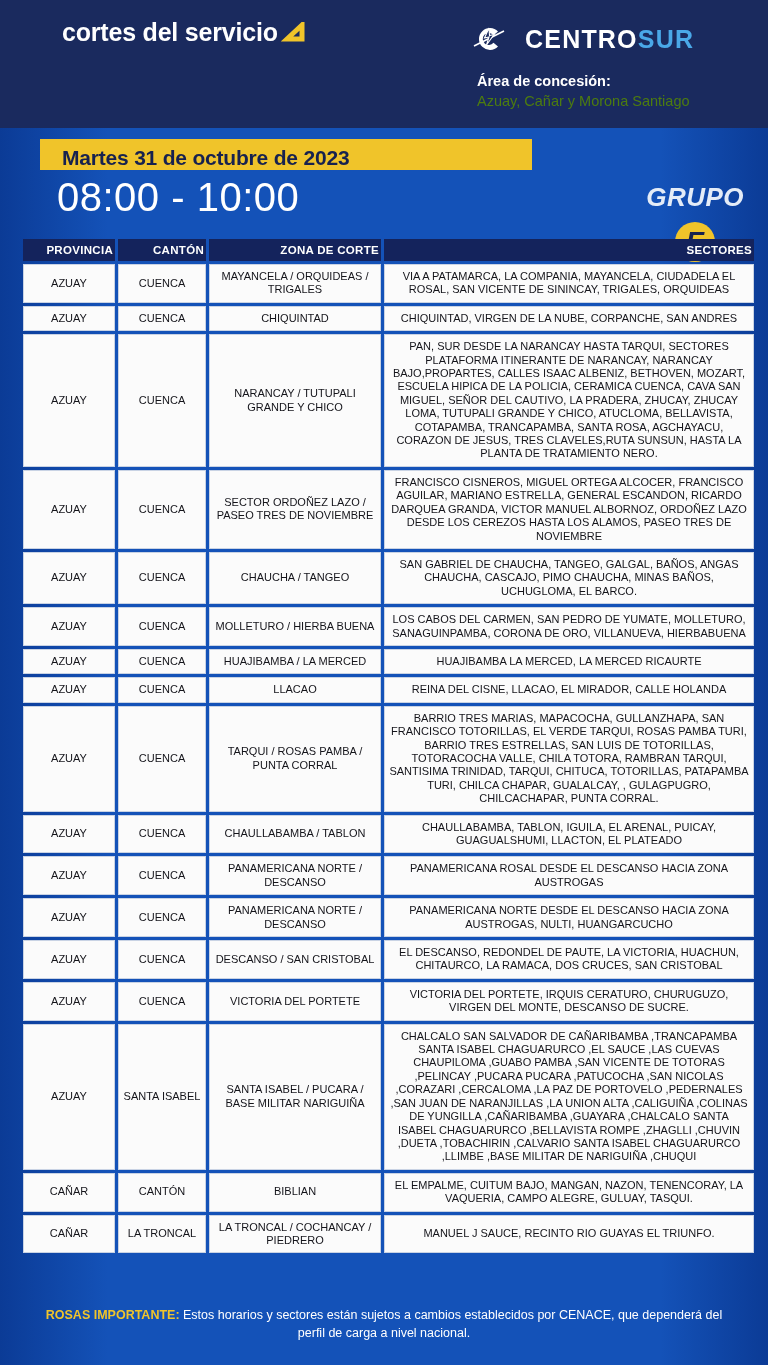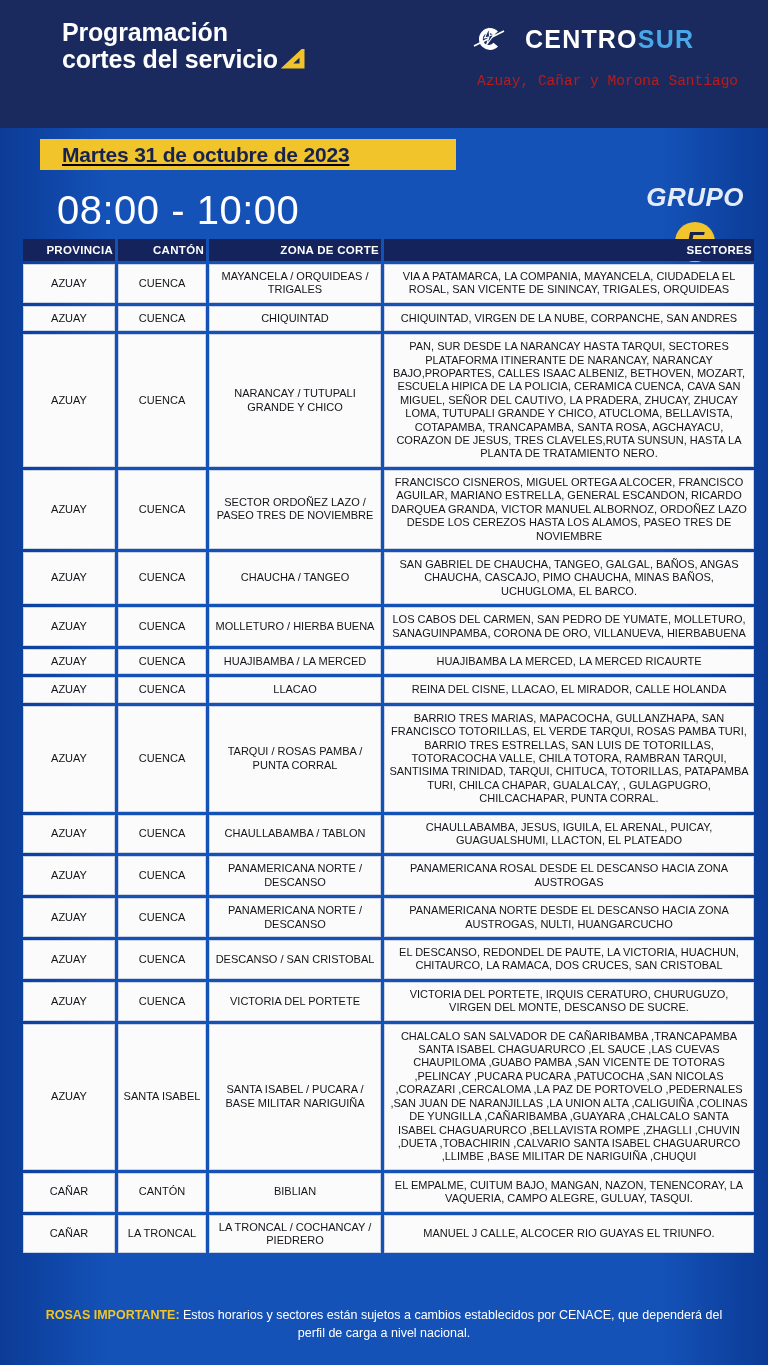--- a/index.html
+++ b/index.html
@@ -48,36 +48,36 @@
   .logo-text .w1 { color: #ffffff; margin-left: 12px; }
   .logo-text .w2 { color: #4aa8e8; }
 
   .concesion {
     position: absolute; left: 477px; top: 72px; width: 280px;
   }
   .concesion .c-title {
     color: #ffffff; font-size: 14.5px; font-weight: bold; line-height: 1.35;
   }
   .concesion .c-sub {
-    color: #b91c1c; font-size: 14.5px; line-height: 1.35; font-weight: normal; font-family: Liberation Mono, monospace;
+    color: #4d7c0f; font-size: 14.5px; line-height: 1.35; font-weight: normal;
   }
 
   
   .datebar {
     position: absolute; left: 40px; top: 139px;
-    width: 416px; height: 31px;
+    width: 492px; height: 31px;
     background: #f0c42a;
-    display: flex; align-items: center; text-decoration: underline;
+    display: flex; align-items: flex-end;
   }
   .datebar span {
     color: #17224f; font-size: 21px; font-weight: bold;
     padding-left: 22px; letter-spacing: -0.2px;
   }
   .hours {
-    position: absolute; left: 57px; top: 188px;
+    position: absolute; left: 57px; top: 175px;
     color: #ffffff; font-size: 40px; font-weight: normal;
     letter-spacing: 0.5px;
   }
   .grupo {
     position: absolute; right: 24px; top: 182px;
     display: flex; align-items: center; gap: 9px; flex-direction: column;
   }
   .grupo-label {
     color: #e4ecf7; font-size: 26px; font-style: italic; font-weight: bold;
     letter-spacing: 0.5px;
@@ -134,38 +134,38 @@
   }
   .note .lbl { color: #f0c42a; font-weight: bold; }
   .note .txt { color: #ffffff; }
 </style>
 </head>
 <body>
 
 <div class="topband"></div>
 
 <div class="title-block">
-  <div class="title-l1">Programación</div>
   <div><span class="title-l2">cortes del servicio</span><span class="bolt"><svg viewBox="0 0 26 22" width="26" height="22">
           <path d="M21 3 L6 17 L21 17 Z" fill="none" stroke="#f0c42a" stroke-width="5" stroke-linejoin="miter"></path>
         </svg></span></div>
 </div>
 
 <div class="logo-wrap">
   <span class="logo-mark">
     <svg viewBox="0 0 34 34" width="34" height="34">
       <path d="M26 9.5 A11 11 0 1 0 26 24.5 L21.5 20.7 A6 6 0 1 1 21.5 13.3 Z" fill="#ffffff"></path>
       <path d="M2 24 L32 9" stroke="#ffffff" stroke-width="1.6" fill="none"></path>
       <path d="M17 6 L12.5 16 L17 15 L14.5 23 L22 12.5 L17.5 13.5 Z" fill="#1a2a5e" stroke="#ffffff" stroke-width="1.1"></path>
     </svg>
   </span>
   <span class="logo-text"><span class="w1">CENTRO</span><span class="w2">SUR</span></span>
 </div>
 
 <div class="concesion">
+  <div class="c-title">Área de concesión:</div>
   <div class="c-sub">Azuay, Cañar y Morona Santiago</div>
 </div>
 
 <div class="datebar">
   <span>Martes 31 de octubre de 2023</span>
 </div>
 <div class="hours">08:00 - 10:00</div>
 <div class="grupo">
   <span class="grupo-label">GRUPO</span>
   <span class="grupo-badge">E</span>
@@ -239,21 +239,21 @@
         <tr>
           <td>AZUAY</td>
           <td>CUENCA</td>
           <td class="zona">TARQUI / ROSAS PAMBA / PUNTA CORRAL</td>
           <td>BARRIO TRES MARIAS, MAPACOCHA, GULLANZHAPA, SAN FRANCISCO TOTORILLAS, EL VERDE TARQUI, ROSAS PAMBA TURI, BARRIO TRES ESTRELLAS, SAN LUIS DE TOTORILLAS, TOTORACOCHA VALLE, CHILA TOTORA, RAMBRAN TARQUI, SANTISIMA TRINIDAD, TARQUI, CHITUCA, TOTORILLAS, PATAPAMBA TURI, CHILCA CHAPAR, GUALALCAY, , GULAGPUGRO, CHILCACHAPAR, PUNTA CORRAL.</td>
         </tr>
         <tr>
           <td>AZUAY</td>
           <td>CUENCA</td>
           <td class="zona">CHAULLABAMBA / TABLON</td>
-          <td>CHAULLABAMBA, JESUS, IGUILA, EL ARENAL, PUICAY, GUAGUALSHUMI, LLACTON, EL PLATEADO</td>
+          <td>CHAULLABAMBA, TABLON, IGUILA, EL ARENAL, PUICAY, GUAGUALSHUMI, LLACTON, EL PLATEADO</td>
         </tr>
         <tr>
           <td>AZUAY</td>
           <td>CUENCA</td>
           <td class="zona">PANAMERICANA NORTE / DESCANSO</td>
           <td>PANAMERICANA ROSAL DESDE EL DESCANSO HACIA ZONA AUSTROGAS</td>
         </tr>
         <tr>
           <td>AZUAY</td>
           <td>CUENCA</td>
@@ -281,21 +281,21 @@
         <tr>
           <td>CAÑAR</td>
           <td>CANTÓN</td>
           <td class="zona">BIBLIAN</td>
           <td>EL EMPALME, CUITUM BAJO, MANGAN, NAZON, TENENCORAY, LA VAQUERIA, CAMPO ALEGRE, GULUAY, TASQUI.</td>
         </tr>
         <tr>
           <td>CAÑAR</td>
           <td>LA TRONCAL</td>
           <td class="zona">LA TRONCAL / COCHANCAY / PIEDRERO</td>
-          <td>MANUEL J CALLE, ALCOCER RIO GUAYAS EL TRIUNFO.</td>
+          <td>MANUEL J SAUCE, RECINTO RIO GUAYAS EL TRIUNFO.</td>
         </tr>
       </tbody>
   </table>
 </div>
 
 <div class="note">
   <span class="lbl">ROSAS IMPORTANTE:</span><span class="txt"> Estos horarios y sectores están sujetos a cambios establecidos por CENACE, que dependerá del perfil de carga a nivel nacional.</span>
 </div>
 
 </body></html>

